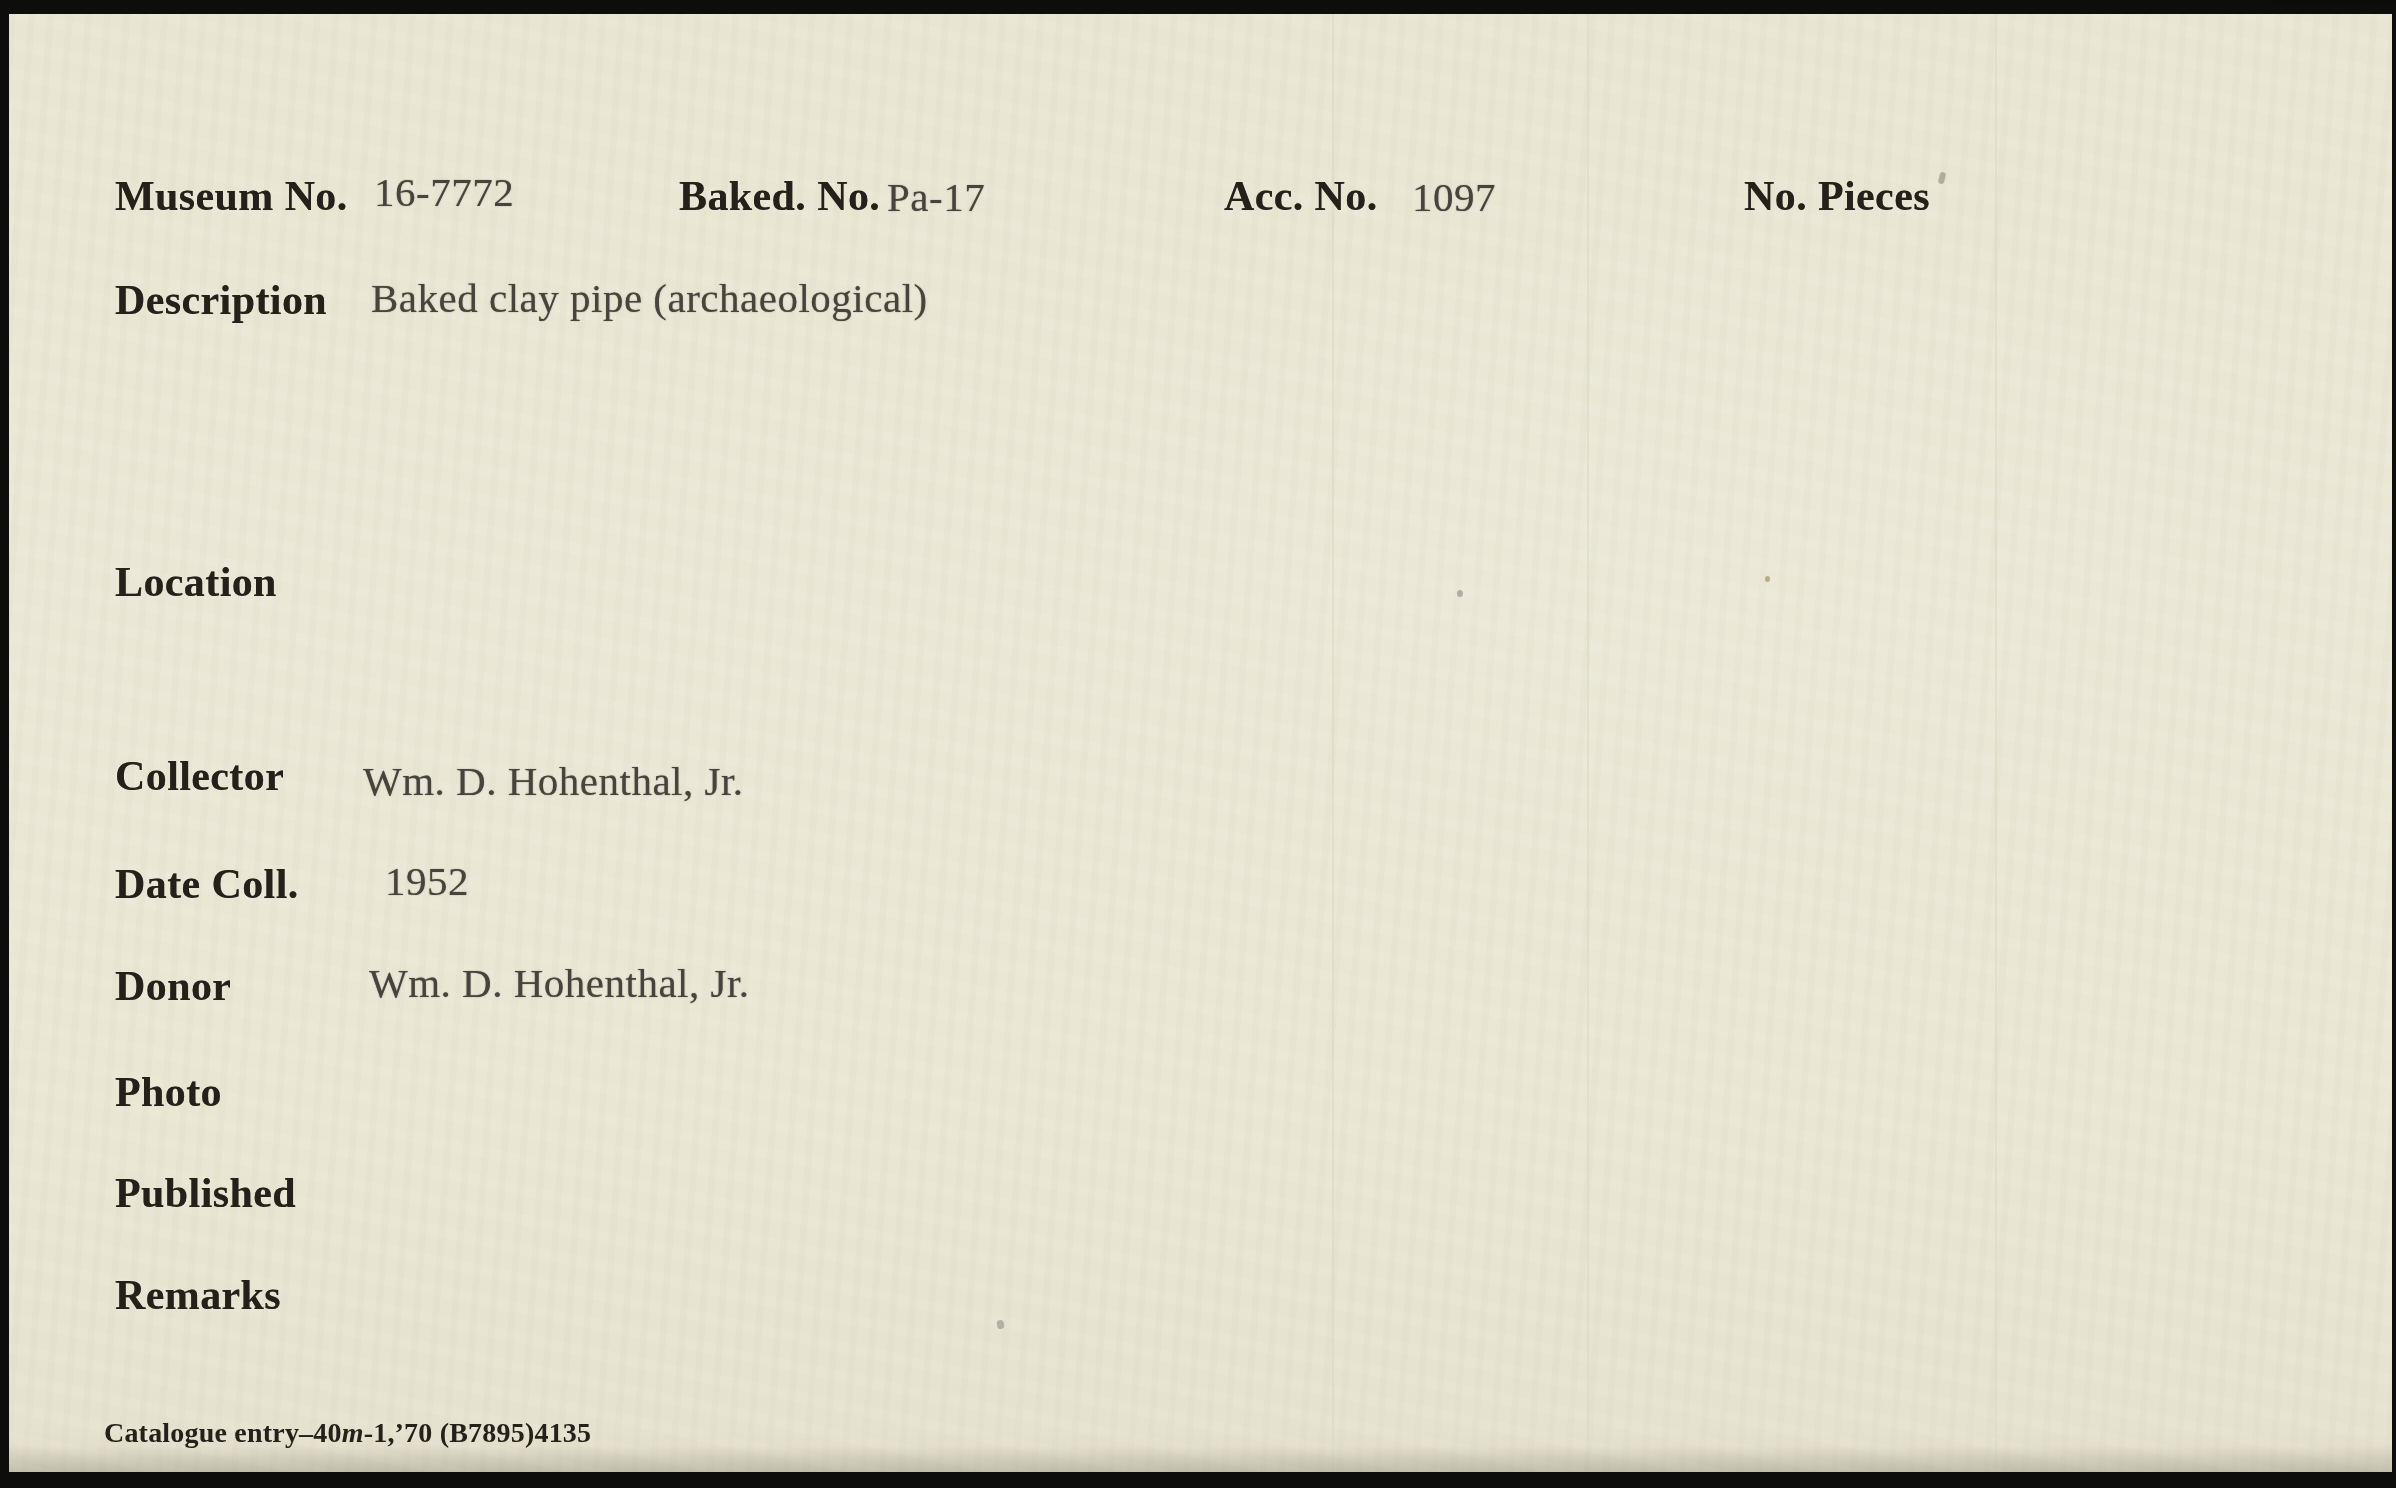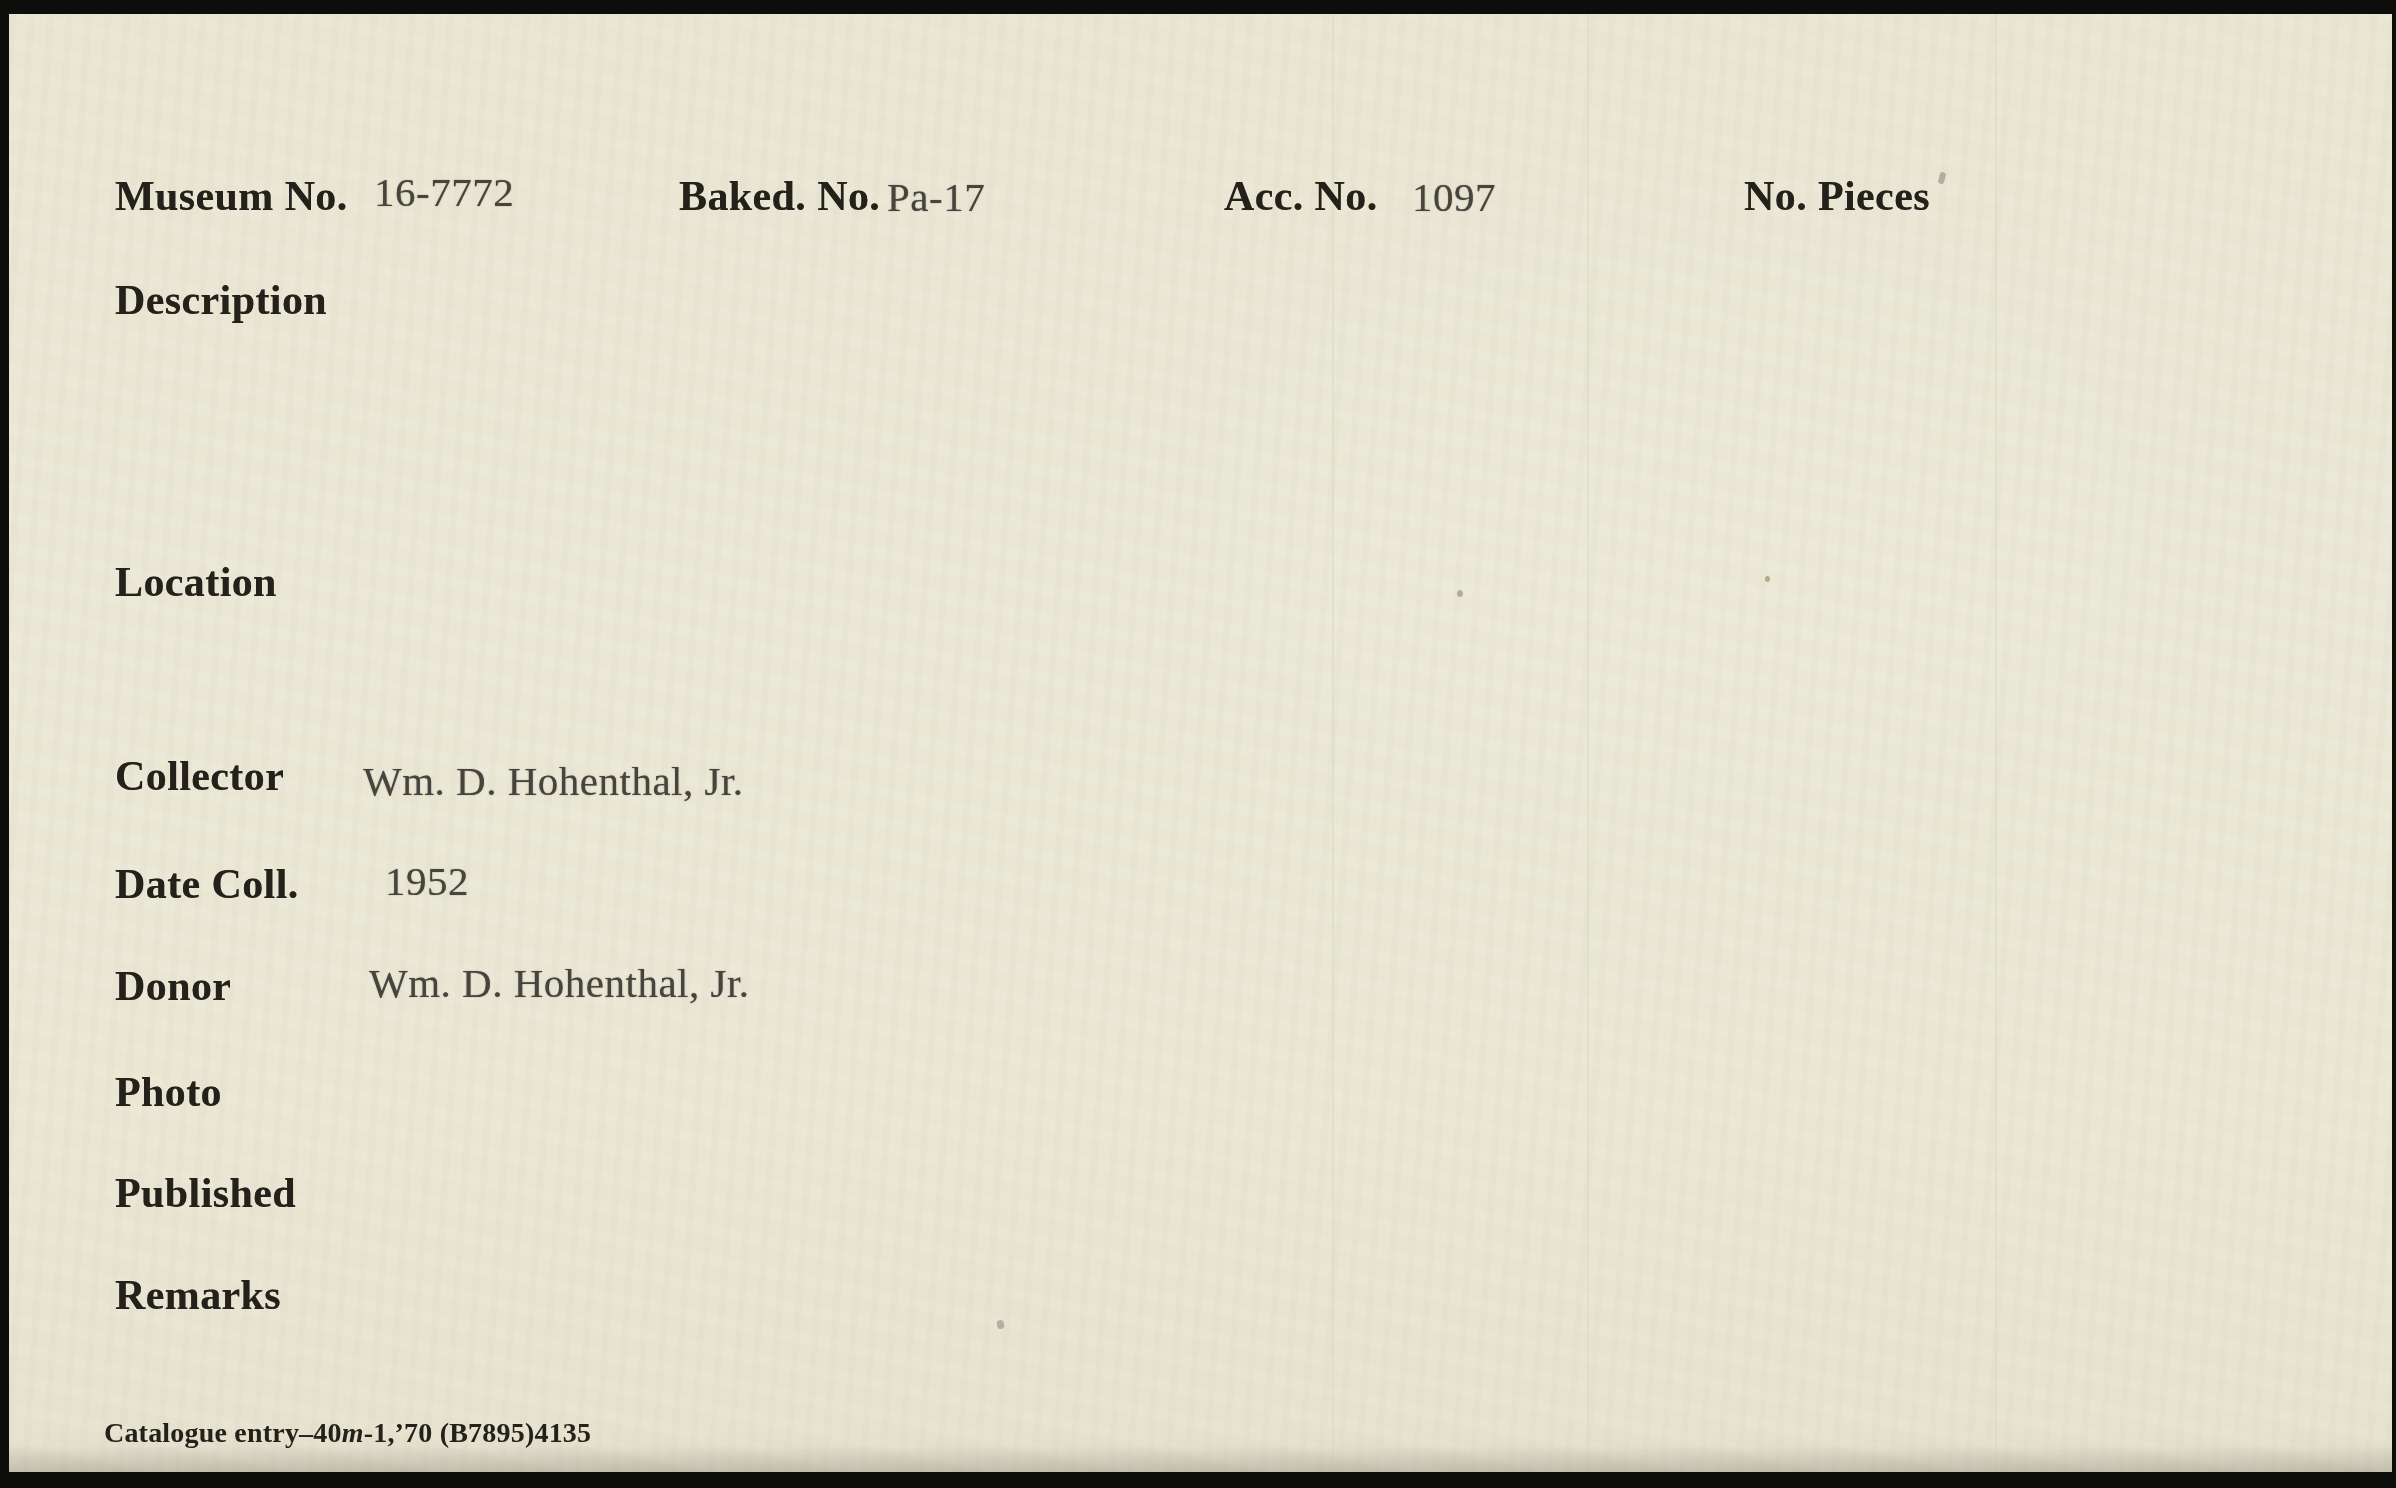--- a/index.html
+++ b/index.html
@@ -98,20 +98,21 @@
   <span class="txt label" style="left:106px;  top:161px">Museum No.</span>
   <span class="txt typed" style="left:365px;  top:158px">16-7772</span>
   <span class="txt label" style="left:670px;  top:161px">Baked. No.</span>
   <span class="txt typed" style="left:878px;  top:163px">Pa-17</span>
   <span class="txt label" style="left:1215px; top:161px">Acc. No.</span>
   <span class="txt typed" style="left:1403px; top:163px">1097</span>
   <span class="txt label" style="left:1735px; top:161px">No. Pieces</span>
   <span class="txt typed" style="left:1985px; top:158px"></span>
 
   <span class="txt label" style="left:106px;  top:265px">Description</span>
+  <span class="txt typed" style="left:362px;  top:264px">Baked clay pipe (archaeological)</span>
 
   <span class="txt label" style="left:106px;  top:547px">Location</span>
 
   <span class="txt label" style="left:106px;  top:741px">Collector</span>
   <span class="txt typed" style="left:354px;  top:747px">Wm. D. Hohenthal, Jr.</span>
 
   <span class="txt label" style="left:106px;  top:849px">Date Coll.</span>
   <span class="txt typed" style="left:376px;  top:847px">1952</span>
 
   <span class="txt label" style="left:106px;  top:951px">Donor</span>

